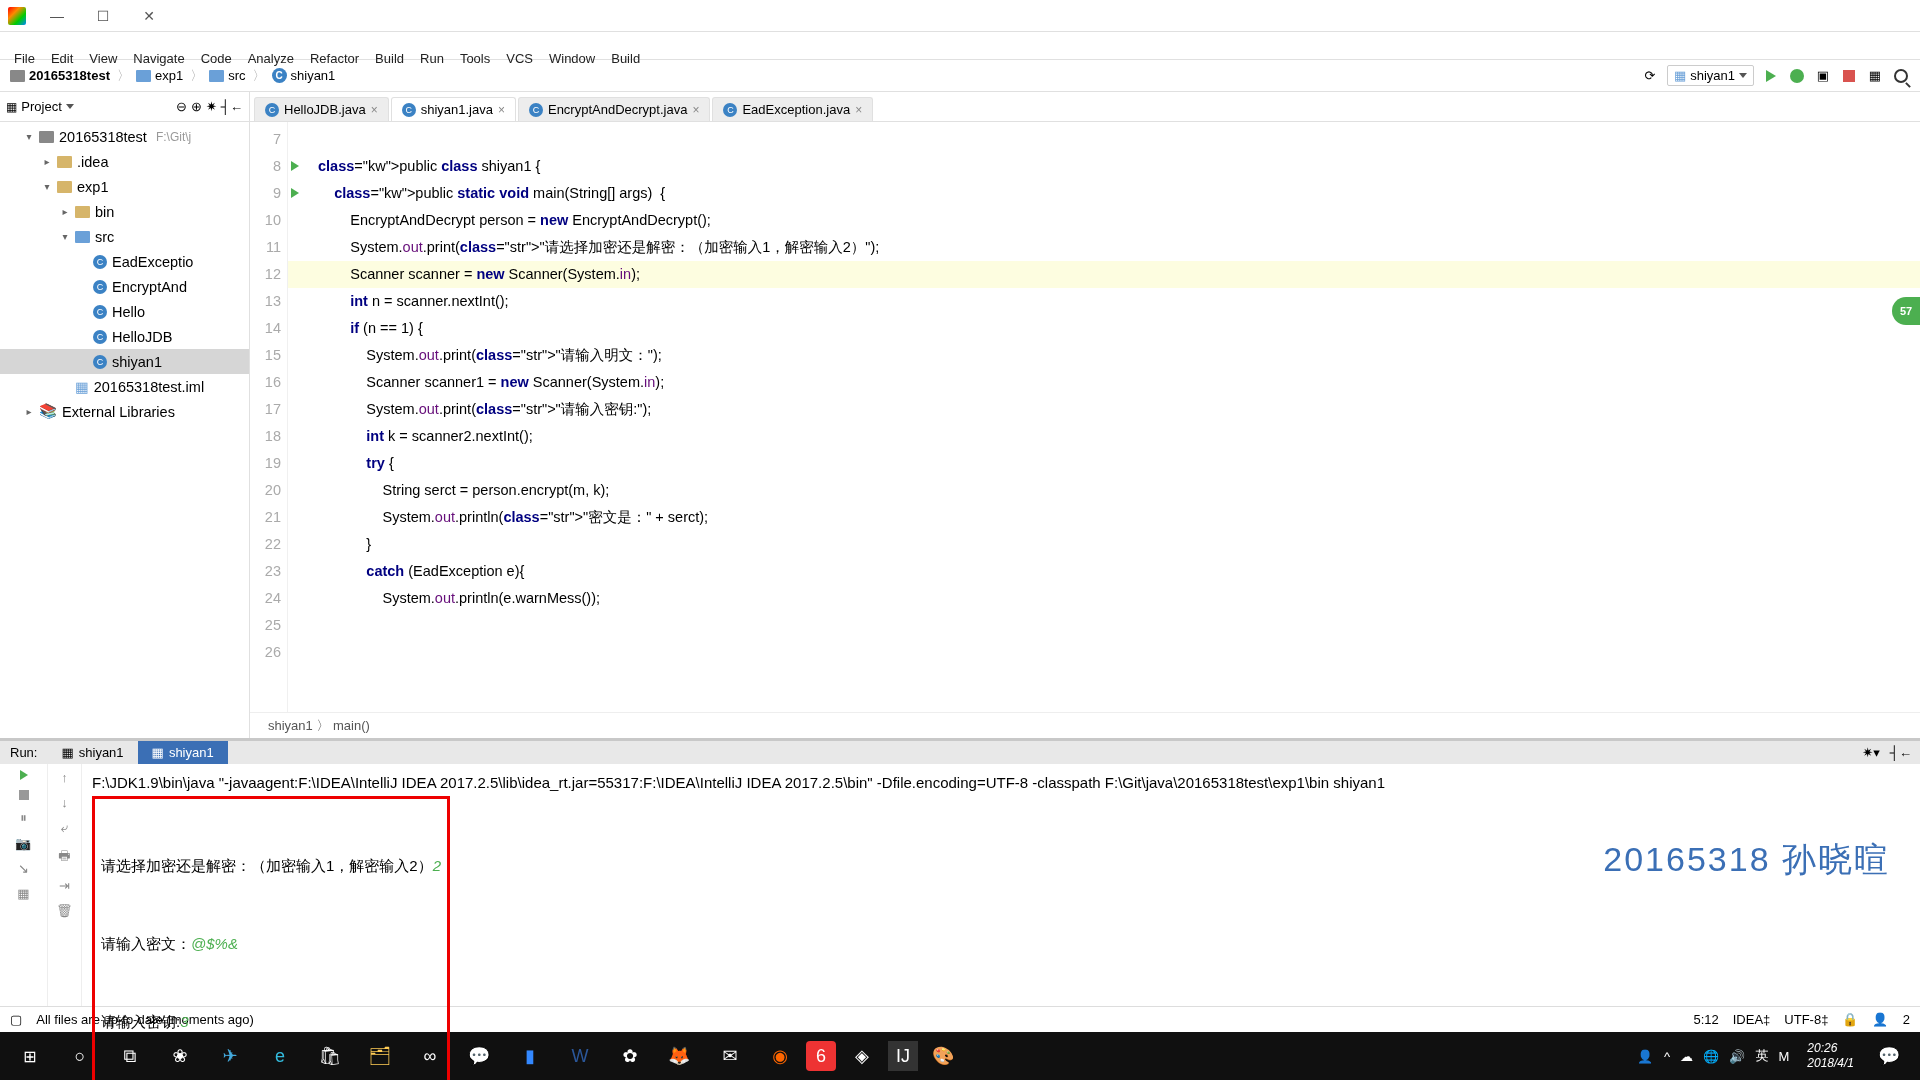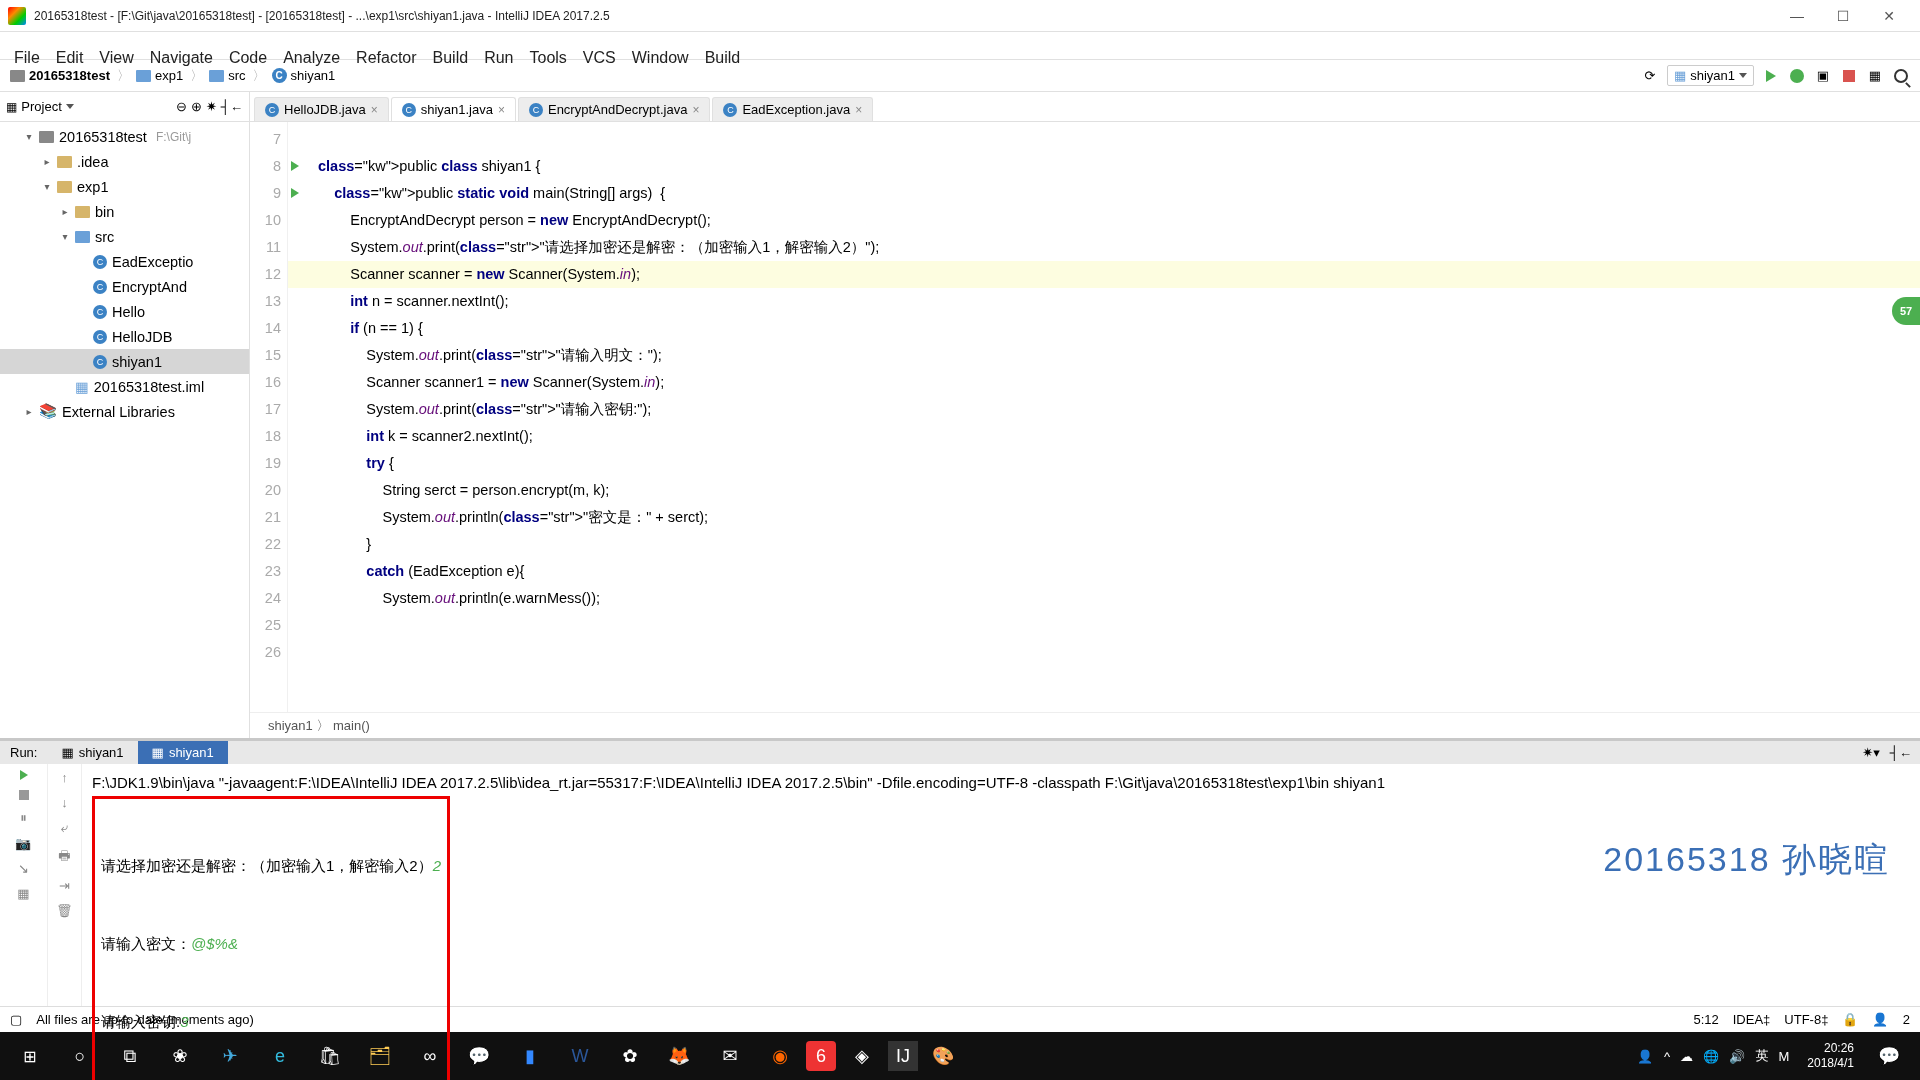--- a/index.html
+++ b/index.html
@@ -4,21 +4,21 @@
 <style>
 * { margin:0; padding:0; box-sizing:border-box; font-family:"Segoe UI",Arial,sans-serif; }
 body { width:1920px; height:1080px; display:flex; flex-direction:column; background:#fff; font-size:13px; overflow:hidden; }
 
 .titlebar { height:32px; background:#fff; display:flex; align-items:center; padding:0 8px; border-bottom:1px solid #e0e0e0; }
 .titlebar .logo { width:18px; height:18px; background:linear-gradient(135deg,#f00,#f80,#0c0,#08f); border-radius:2px; margin-right:8px; }
 .titlebar .title { font-size:12px; color:#222; flex:1; }
 .winbtn { width:46px; height:30px; display:flex; align-items:center; justify-content:center; font-size:14px; color:#555; }
 
 .menubar { height:28px; display:flex; align-items:center; padding:0 6px; background:#fff; border-bottom:1px solid #e0e0e0; }
-.menubar span { padding:2px 8px; font-size:16px; color:#222;margin-top:25px; }
+.menubar span { padding:2px 8px; font-size:13px; color:#222;margin-top:25px; }
 
 .navbar { height:32px; display:flex; align-items:center; justify-content:space-between; padding:0 10px; border-bottom:1px solid #e0e0e0; }
 .crumbs { display:flex; align-items:center; gap:3px; font-size:13px; }
 .crumb { display:flex; align-items:center; gap:4px; }
 .crumb .sep { color:#aaa; margin:0 3px; }
 .fldr { width:15px; height:12px; background:#6aa0d8; border-radius:1px; position:relative; }
 .fldr.root { background:#888; }
 .cfile { width:15px; height:15px; background:#3b82c4; border-radius:50%; color:#fff; font-size:10px; display:flex; align-items:center; justify-content:center; font-weight:bold; }
 .toolbar { display:flex; align-items:center; gap:8px; }
 .combo { display:flex; align-items:center; border:1px solid #ccc; padding:2px 6px; border-radius:2px; gap:4px; background:#fff; }
@@ -50,21 +50,21 @@
 .tab .close{color:#888;font-size:12px;}
 .editor { flex:1; display:flex; font-family:"Consolas","Courier New",monospace; font-size:14.5px; overflow:hidden; }
 .gutter { width:38px; text-align:right; color:#aaa; padding:4px 6px 0 0; background:#fff; border-right:1px solid #f0f0f0;}
 .gutter div{height:27px;line-height:27px;}
 .runmark{position:relative;}
 .runmark::after{content:"";position:absolute;right:-18px;top:8px;width:0;height:0;border-top:5px solid transparent;border-bottom:5px solid transparent;border-left:8px solid #4caf50;}
 .code { flex:1; padding:4px 0 0 30px; position:relative;}
 .code div { height:27px; line-height:27px; white-space:pre; }
 .code .hl { background:#fdfde0; margin-left:-30px;padding-left:30px;margin-right:-400px;}
 .kw { color:#000080; font-weight:bold; }
-.fld { color:#660e7a; font-style:italic; }
+.fld { color:#660e7a; }
 .breadpath{height:26px;display:flex;align-items:center;padding-left:18px;font-size:13px;border-top:1px solid #eee;color:#555;}
 .badge{position:absolute;right:0;top:205px;width:28px;height:28px;background:#4caf50;border-radius:14px 0 0 14px;color:#fff;display:flex;align-items:center;justify-content:center;font-size:11px;font-weight:bold;}
 
 .run { height:268px; border-top:3px solid #c8c8c8; display:flex; flex-direction:column; }
 .runtabs { height:27px; display:flex; align-items:center; background:#e8e8e8; font-size:13px;}
 .runtabs .lbl { padding:0 10px; }
 .rtab { padding:4px 14px; background:#e8e8e8; display:flex; align-items:center; gap:5px;}
 .rtab.active { background:#3b6fb5; color:#fff; }
 .runtabs .spacer{flex:1;}
 .runbody { flex:1; display:flex; }
@@ -77,29 +77,28 @@
 .watermark{position:absolute;right:30px;top:82px;color:#3b6fb5;font-size:34px;font-family:Liberation Sans, sans-serif;letter-spacing:2px;}
 
 .status { height:26px; border-top:1px solid #ddd; display:flex; align-items:center; padding:0 10px; font-size:13px; background:#fff; }
 .status .spacer { flex:1; }
 .status span { margin-left:14px; }
 
 .taskbar { height:48px; background:#101010; display:flex; align-items:center; padding:0 6px; gap:2px; }
 .tsk { width:48px; height:40px; display:flex; align-items:center; justify-content:center; color:#fff; font-size:18px; }
 .tsk.win{font-size:16px;}
 .taskbar .spacer { flex:1; }
-.clock { color:#fff; text-align:right; font-size:12px; line-height:15px; padding:0 10px;}
+.clock { color:#fff; text-align:left; font-size:12px; line-height:15px; padding:0 10px;font-style:italic;}
 .sys { color:#fff; font-size:13px; display:flex; align-items:center; gap:10px; padding-right:6px;}
 </style>
 </head>
 <body>
 
 <div class="titlebar">
   <div class="logo"></div>
-  <div class="title">20165318test - [F:\Git\java\20165318test] - [20165318test] - ...\exp1\src\shiyan1.java - IntelliJ IDEA 2017.2.5</div>
   <div class="winbtn">—</div>
   <div class="winbtn">☐</div>
   <div class="winbtn">✕</div>
 </div>
 
 <div class="menubar">
   <span>File</span>
   <span>Edit</span>
   <span>View</span>
   <span>Navigate</span>

